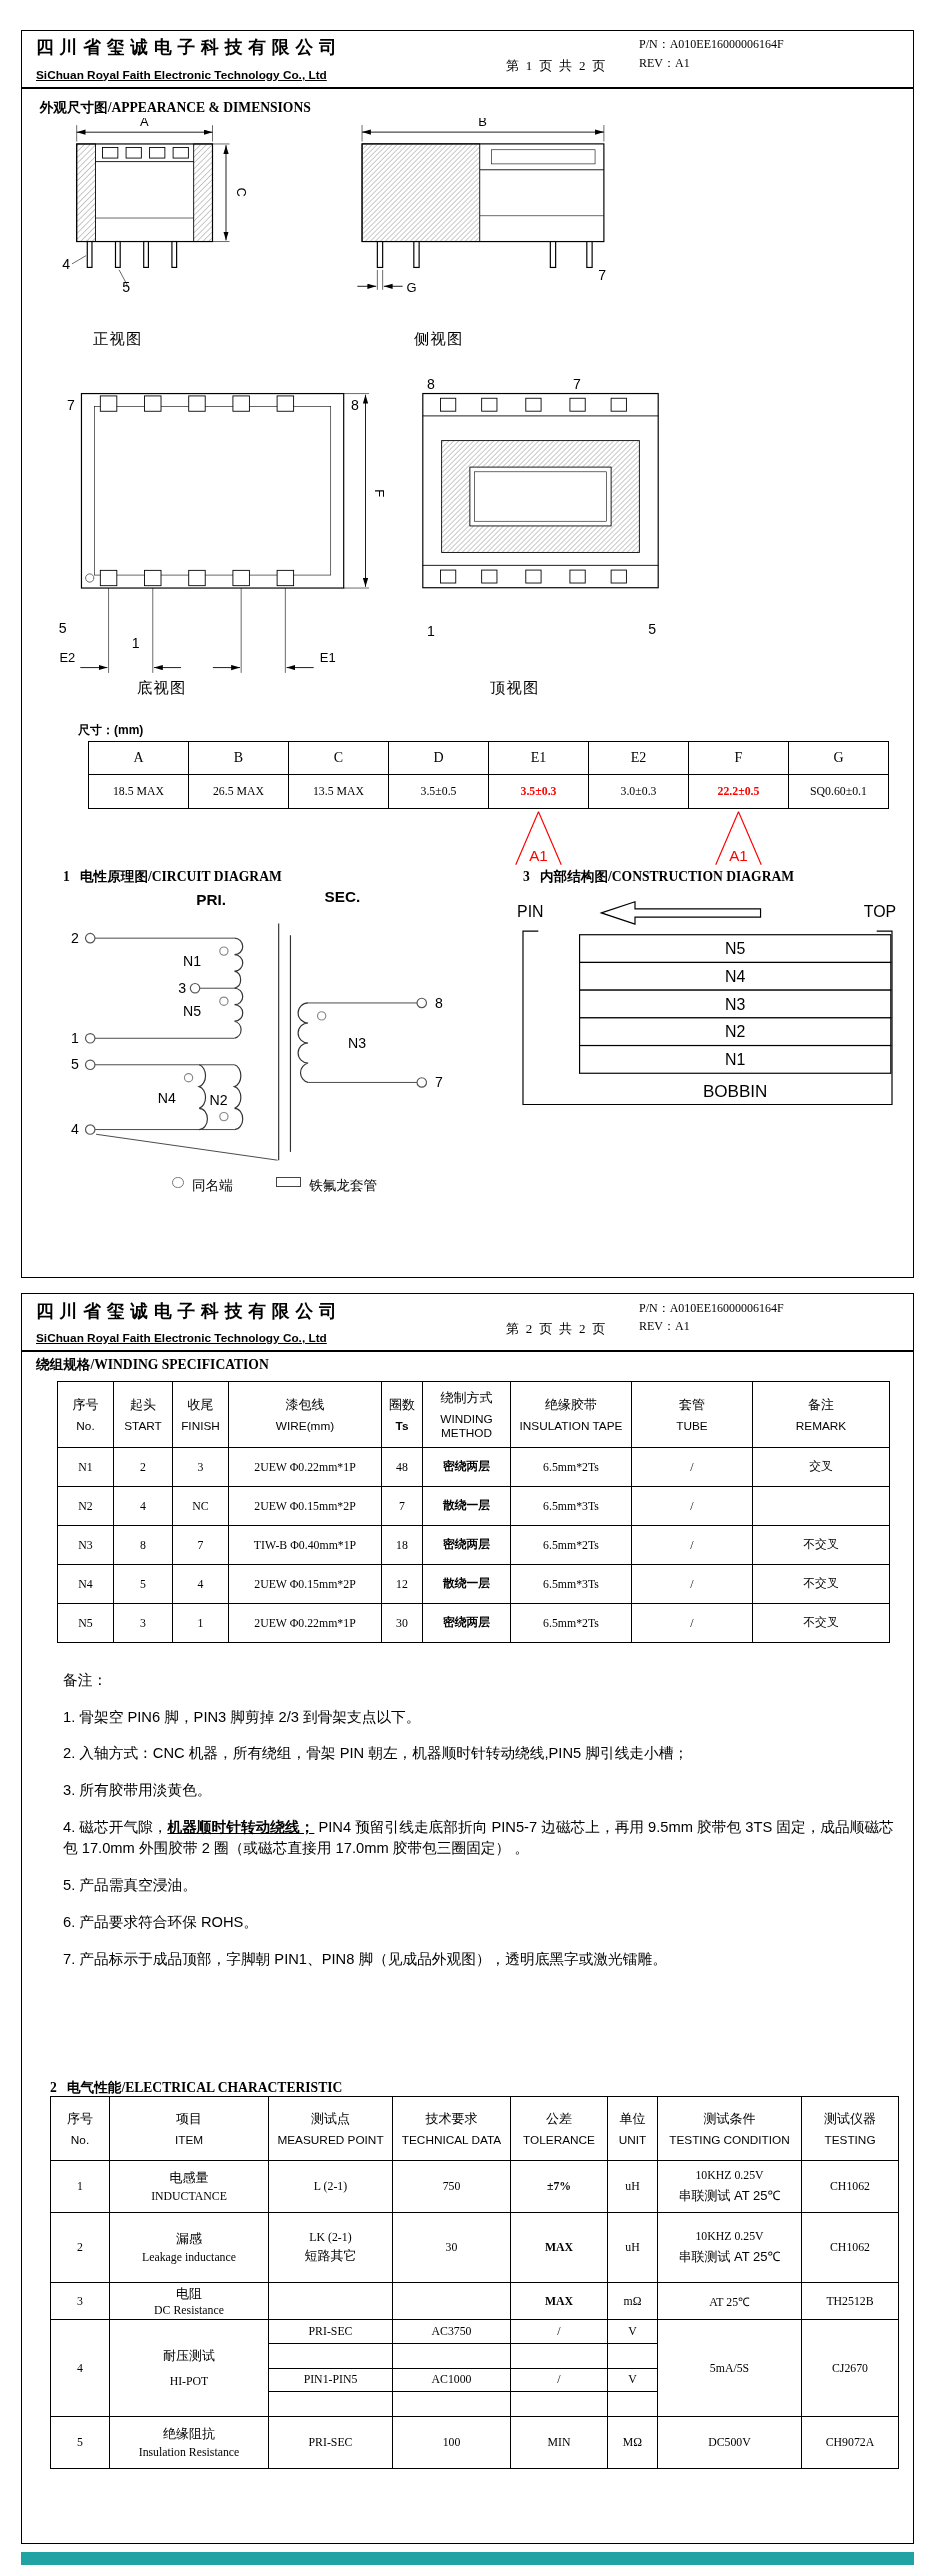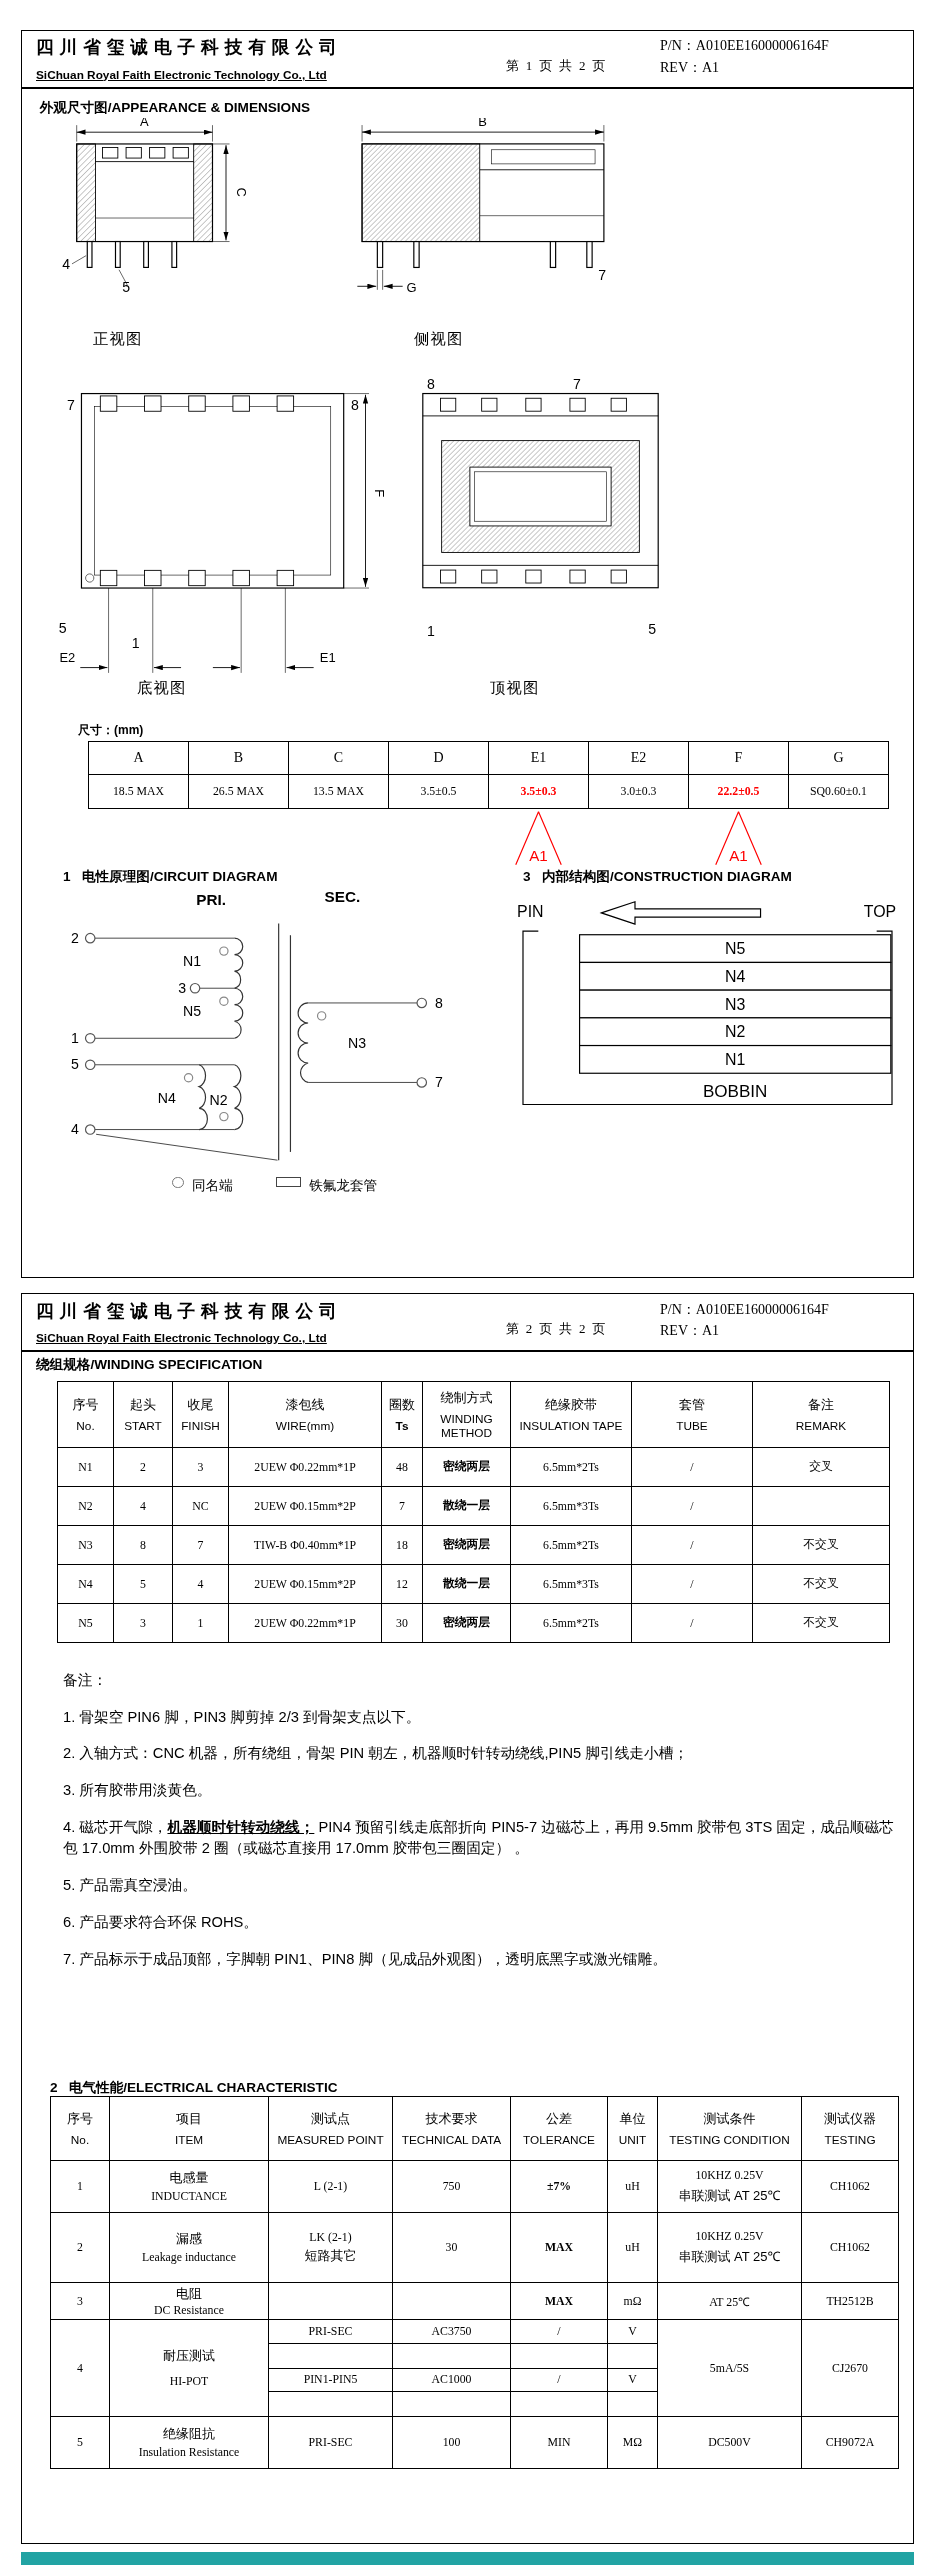--- a/index.html
+++ b/index.html
@@ -5,22 +5,22 @@
   * { margin:0; padding:0; box-sizing:border-box; }
   body { width:934px; height:2576px; position:relative; background:#fff;
          font-family:"Liberation Sans", sans-serif; color:#000; }
   .page { position:absolute; left:21px; width:893px; background:#fff; border:1.2px solid #000; }
   #page1 { top:29.5px; height:1248px; }
   #page2 { top:1293px; height:1251px; }
   .hdr { position:relative; height:58px; border-bottom:2.4px solid #000; }
   .co-cn { position:absolute; left:14px; top:4.7px; font-size:17.7px; font-weight:bold; letter-spacing:5.9px; }
   .co-en { position:absolute; left:14px; top:37px; font-size:11.8px; font-weight:bold; text-decoration:underline; }
   .pg-info { position:absolute; left:484px; top:26px; font-size:13px; font-family:"Liberation Serif", serif; letter-spacing:1.8px; }
-  .pn-blk { position:absolute; left:638px; top:4.7px; font-size:14px; font-family:"Liberation Serif", serif; line-height:1.55; }
-  .sec-title { font-size:13.6px; font-weight:bold; }
+  .pn-blk { position:absolute; left:617px; top:4.7px; font-size:12px; font-family:"Liberation Serif", serif; line-height:1.55; }
+  .sec-title { font-size:13.6px; font-weight:bold;font-family:Liberation Serif, serif; }
   .abs { position:absolute; }
   .cap { font-size:15.3px; letter-spacing:1.2px; }
   svg text { font-family:"Liberation Sans", sans-serif; }
   .dimtbl { border-collapse:collapse; table-layout:fixed; }
   .dimtbl td { border:1.2px solid #000; text-align:center; font-family:"Liberation Serif", serif; }
   .dimtbl .hrow td { height:33px; font-size:14px; }
   .dimtbl .vrow td { height:34px; font-size:11.8px; }
   .red { color:#f00; font-weight:bold; }
   .wtbl, .etbl { border-collapse:collapse; table-layout:fixed; border:1.8px solid #000; }
   .wtbl td, .etbl td { border:1.2px solid #000; text-align:center; vertical-align:middle;

